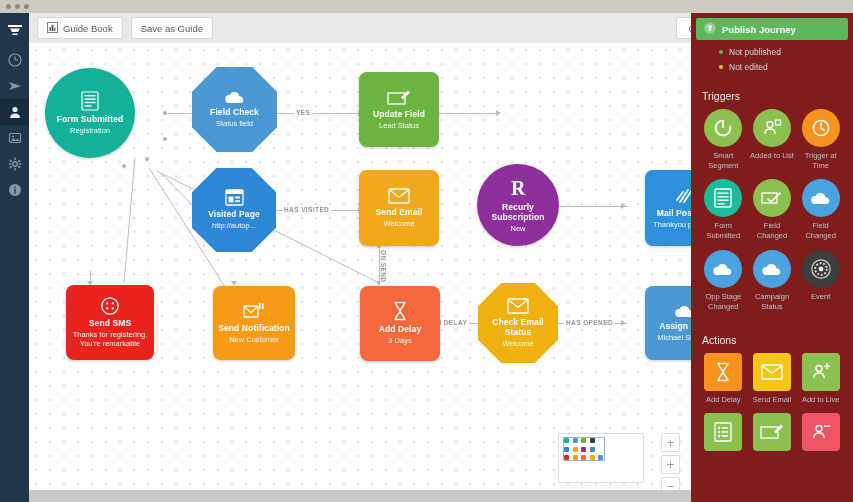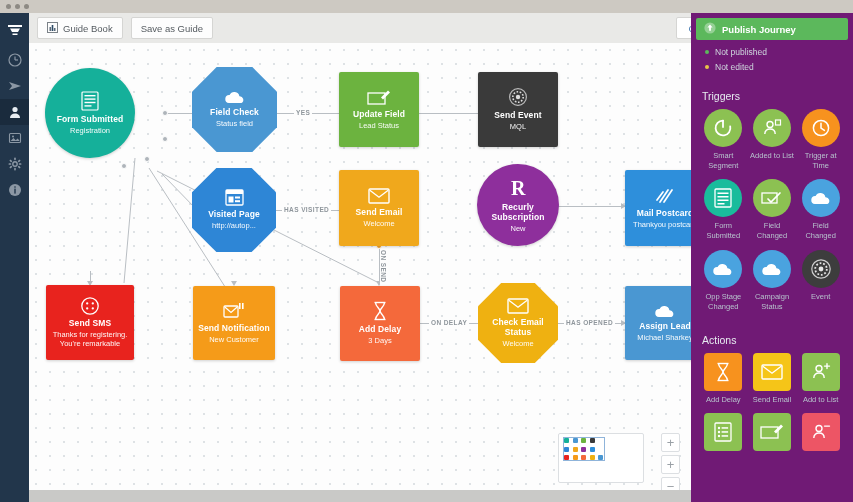--- a/index.html
+++ b/index.html
@@ -81,21 +81,21 @@
     position: absolute;
     display: flex; flex-direction: column;
     align-items: center; justify-content: center;
     color: #ffffff; text-align: center;
     box-shadow: 0 1px 3px rgba(0,0,0,.18);
   }
   .node .ico { margin-bottom: 3px; line-height: 0; }
   .node .t1 { font-size: 8.5px; font-weight: bold; letter-spacing: .1px; }
   .node .t2 { font-size: 7.5px; margin-top: 2px; opacity: .95; line-height: 1.25; }
   .shape-circle { border-radius: 50%; }
-  .shape-rect { border-radius: 2px; }
+  .shape-rect { border-radius: 8px; margin-left: 20px; }
   .shape-oct {
     clip-path: polygon(29% 0%, 71% 0%, 100% 29%, 100% 71%, 71% 100%, 29% 100%, 0% 71%, 0% 29%);
     box-shadow: none;
   }
 
   .edge { position: absolute; background: #b9bec3; }
   .edge-h { height: 1px; }
   .edge-v { width: 1px; }
   .arrow-r {
     position: absolute; width: 0; height: 0;
@@ -138,28 +138,28 @@
   }
   .mm-cell { width: 5px; height: 5px; border-radius: 1px; }
   .zoomctl { position: absolute; left: 661px; width: 19px; height: 19px;
     background: #ffffff; border: 1px solid #dcdfe2; border-radius: 2px;
     display: flex; align-items: center; justify-content: center;
     font-size: 13px; color: #9aa0a6; cursor: pointer; }
 
   
   .rpanel {
     position: absolute; left: 691px; top: 13px; width: 162px; height: 489px;
-    background: #701a75; overflow: hidden;
+    background: #7f1d1d; overflow: hidden;
   }
   .publish-btn {
     margin: 5px 5px 0 5px; height: 22px; background: #5cb85c; border-radius: 2px;
     display: flex; align-items: center; gap: 6px; padding-left: 8px;
     color: #ffffff; font-size: 9.5px; font-weight: bold; cursor: pointer;
   }
-  .status-list { padding: 7px 0 8px 14px; text-align: center; }
+  .status-list { padding: 7px 0 8px 28px; text-align: center; }
   .status-row { display: flex; align-items: center; gap: 6px; margin-bottom: 5px; }
   .status-dot { width: 4px; height: 4px; border-radius: 50%; }
   .status-txt { font-size: 8.5px; color: #cfd7de; }
   .sec-title {
     font-size: 10.5px; color: #e7ecf1; font-weight: normal;
     padding: 5px 0 7px 11px;
   }
   .grid3 {
     display: grid; grid-template-columns: repeat(3, 1fr);
     row-gap: 8px; padding: 0 8px;
@@ -357,31 +357,20 @@
       <span class="ico">
         <svg width="24" height="17" viewBox="0 0 24 17">
             <rect x="1" y="4" width="17" height="11" fill="none" stroke="#fff" stroke-width="1.3"></rect>
             <path d="M14 8.5L21 1.5l2 2-7 7z" fill="#fff"></path>
           </svg>
       </span>
       <span class="t1">Update Field</span>
       <span class="t2">Lead Status</span>
     </div>
 
-    <div class="node shape-rect" style="left:449px; top:29px; width:80px; height:75px; background:#3a3a3a;">
-      <span class="ico">
-        <svg width="20" height="20" viewBox="0 0 20 20">
-            <circle cx="10" cy="10" r="8.4" fill="none" stroke="#bbb" stroke-width="1.2"></circle>
-            <circle cx="10" cy="10" r="5.2" fill="none" stroke="#ddd" stroke-width="1.6" stroke-dasharray="1.6 1.6"></circle>
-            <circle cx="10" cy="10" r="2.2" fill="#ddd"></circle>
-          </svg>
-      </span>
-      <span class="t1">Send Event</span>
-      <span class="t2">MQL</span>
-    </div>
 
     <div class="node shape-oct" style="left:163px; top:125px; width:84px; height:84px; background:#2e86d6;">
       <span class="ico">
         <svg width="19" height="17" viewBox="0 0 19 17">
             <rect x="1" y="1" width="17" height="15" rx="1" fill="none" stroke="#fff" stroke-width="1.3"></rect>
             <rect x="1" y="1" width="17" height="4" fill="#fff"></rect>
             <rect x="3.5" y="7.5" width="5" height="6" fill="#fff"></rect>
             <rect x="10" y="7.5" width="5" height="2" fill="#fff"></rect>
             <rect x="10" y="11.2" width="5" height="2" fill="#fff"></rect>
           </svg>
@@ -660,21 +649,21 @@
         <span class="pal-lbl">Send Email</span>
       </div>
       <div class="pal-item">
         <span class="pal-ico sq" style="background:#8cc152">
           <svg width="20" height="20" viewBox="0 0 20 20">
               <circle cx="8" cy="6.5" r="3" fill="none" stroke="#fff" stroke-width="1.4"></circle>
               <path d="M2.8 16c0-3.2 2.3-5 5.2-5s5.2 1.8 5.2 5" fill="none" stroke="#fff" stroke-width="1.4"></path>
               <path d="M16 1.6v5M13.5 4.1h5" stroke="#fff" stroke-width="1.4" stroke-linecap="round"></path>
             </svg>
         </span>
-        <span class="pal-lbl">Add to List</span>
+        <span class="pal-lbl">Add to Live</span>
       </div>
 
       <div class="pal-item">
         <span class="pal-ico sq" style="background:#8cc152">
           <svg width="18" height="20" viewBox="0 0 18 20">
               <rect x="1" y="1" width="16" height="18" rx="1" fill="none" stroke="#fff" stroke-width="1.3"></rect>
               <g fill="#fff">
                 <circle cx="5" cy="6" r="1.2"></circle>
                 <circle cx="5" cy="10" r="1.2"></circle>
                 <circle cx="5" cy="14" r="1.2"></circle>

